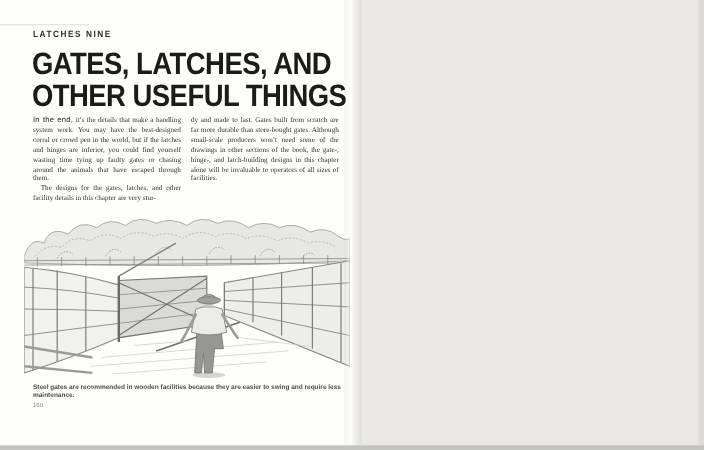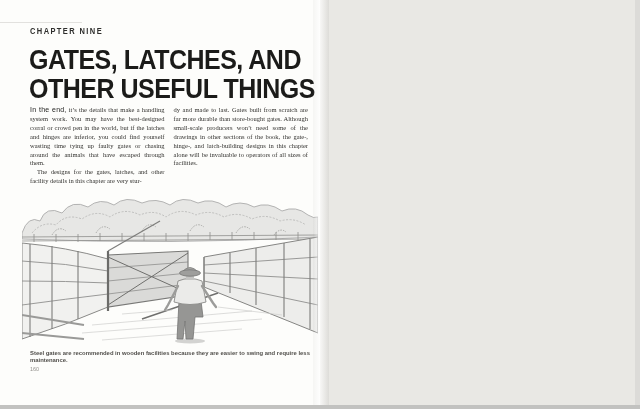--- a/index.html
+++ b/index.html
@@ -36,21 +36,21 @@
   .pagenum { position:absolute; font-size:5.5px; color:#94928e; }
   .pagenum-left  { left:30px; top:366px; }
 </style>
 </head>
 <body>
 
 <div class="spread">
 
   <div class="page-left">
     <div class="corner-rule"></div>
-    <div class="chapter-label">CHAPTER NINE</div>
+    <div class="chapter-label">LATCHES NINE</div>
     <div class="book-title">
       <div>GATES, LATCHES, AND</div>
       <div>OTHER USEFUL THINGS</div>
     </div>
 
     <div class="body-cols">
       <div class="col">
         <p><span class="lead-in">In the end,</span> <span>it’s the details that make a handling system work. You may have the best-designed corral or crowd pen in the world, but if the latches and hinges are inferior, you could find yourself wasting time tying up faulty gates or chasing around the animals that have escaped through them.</span></p>
         <p class="para2">The designs for the gates, latches, and other facility details in this chapter are very stur-</p>
       </div>

